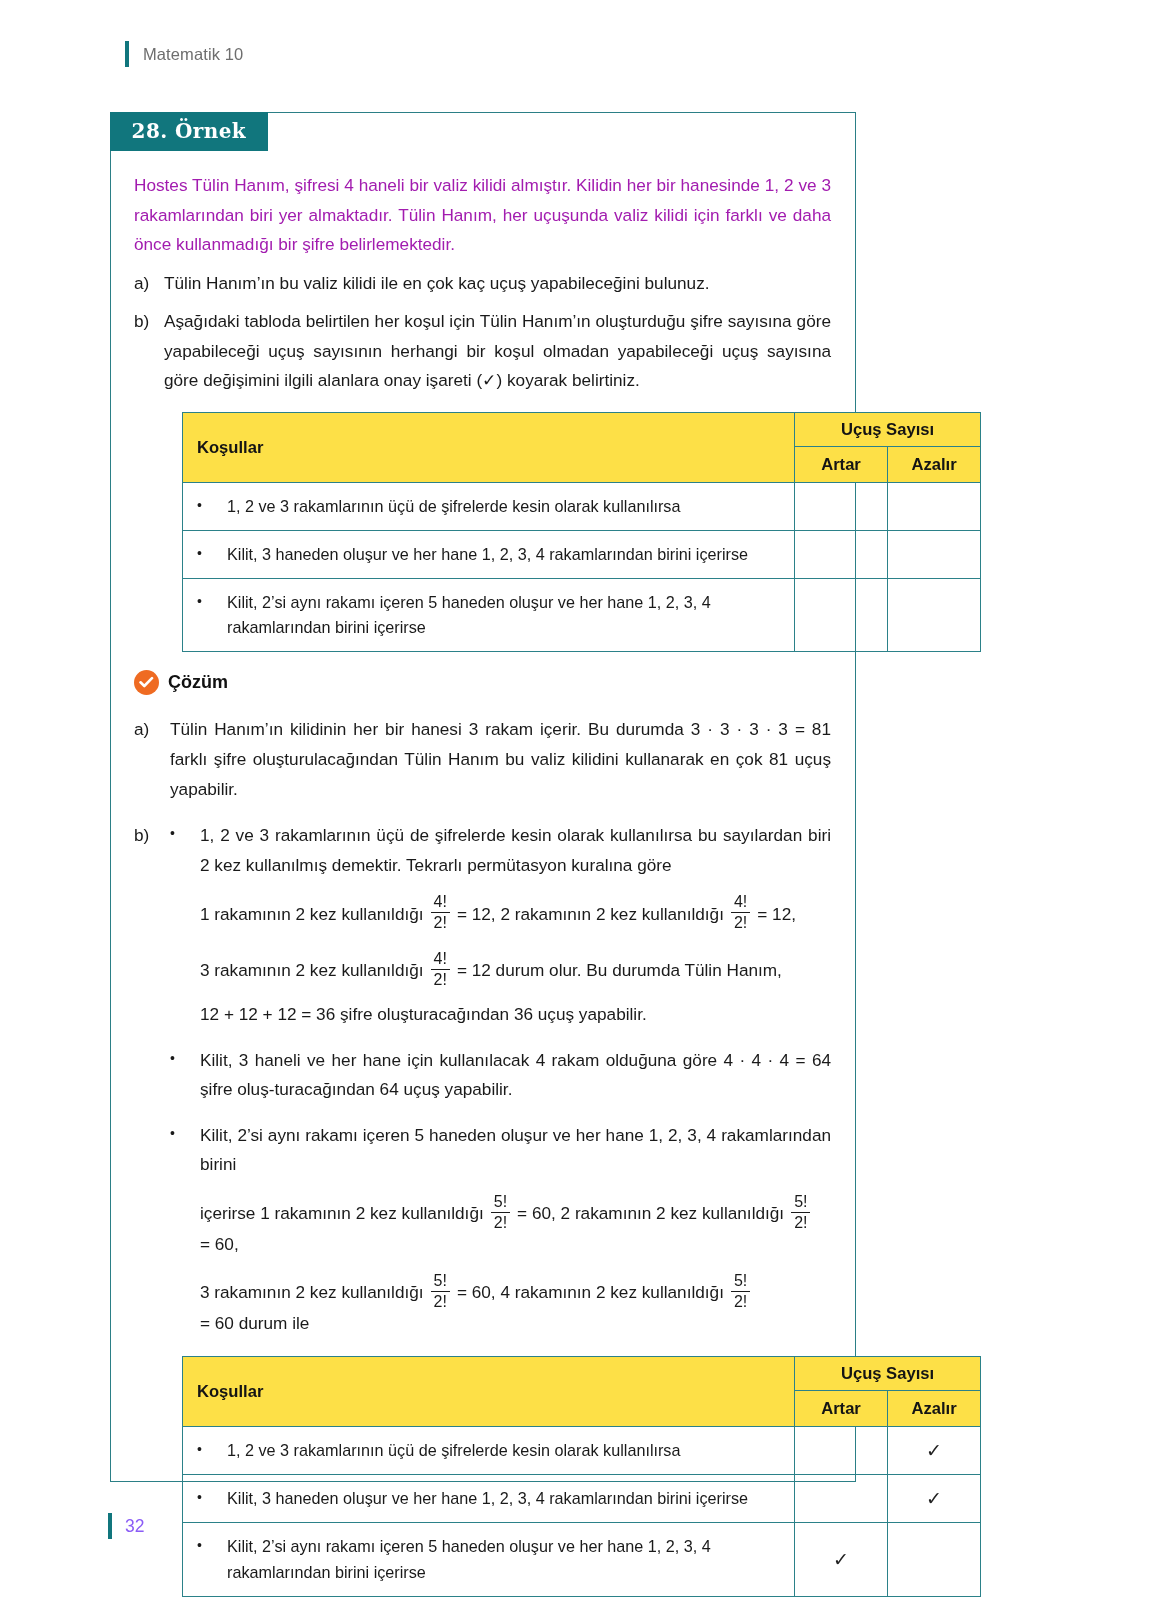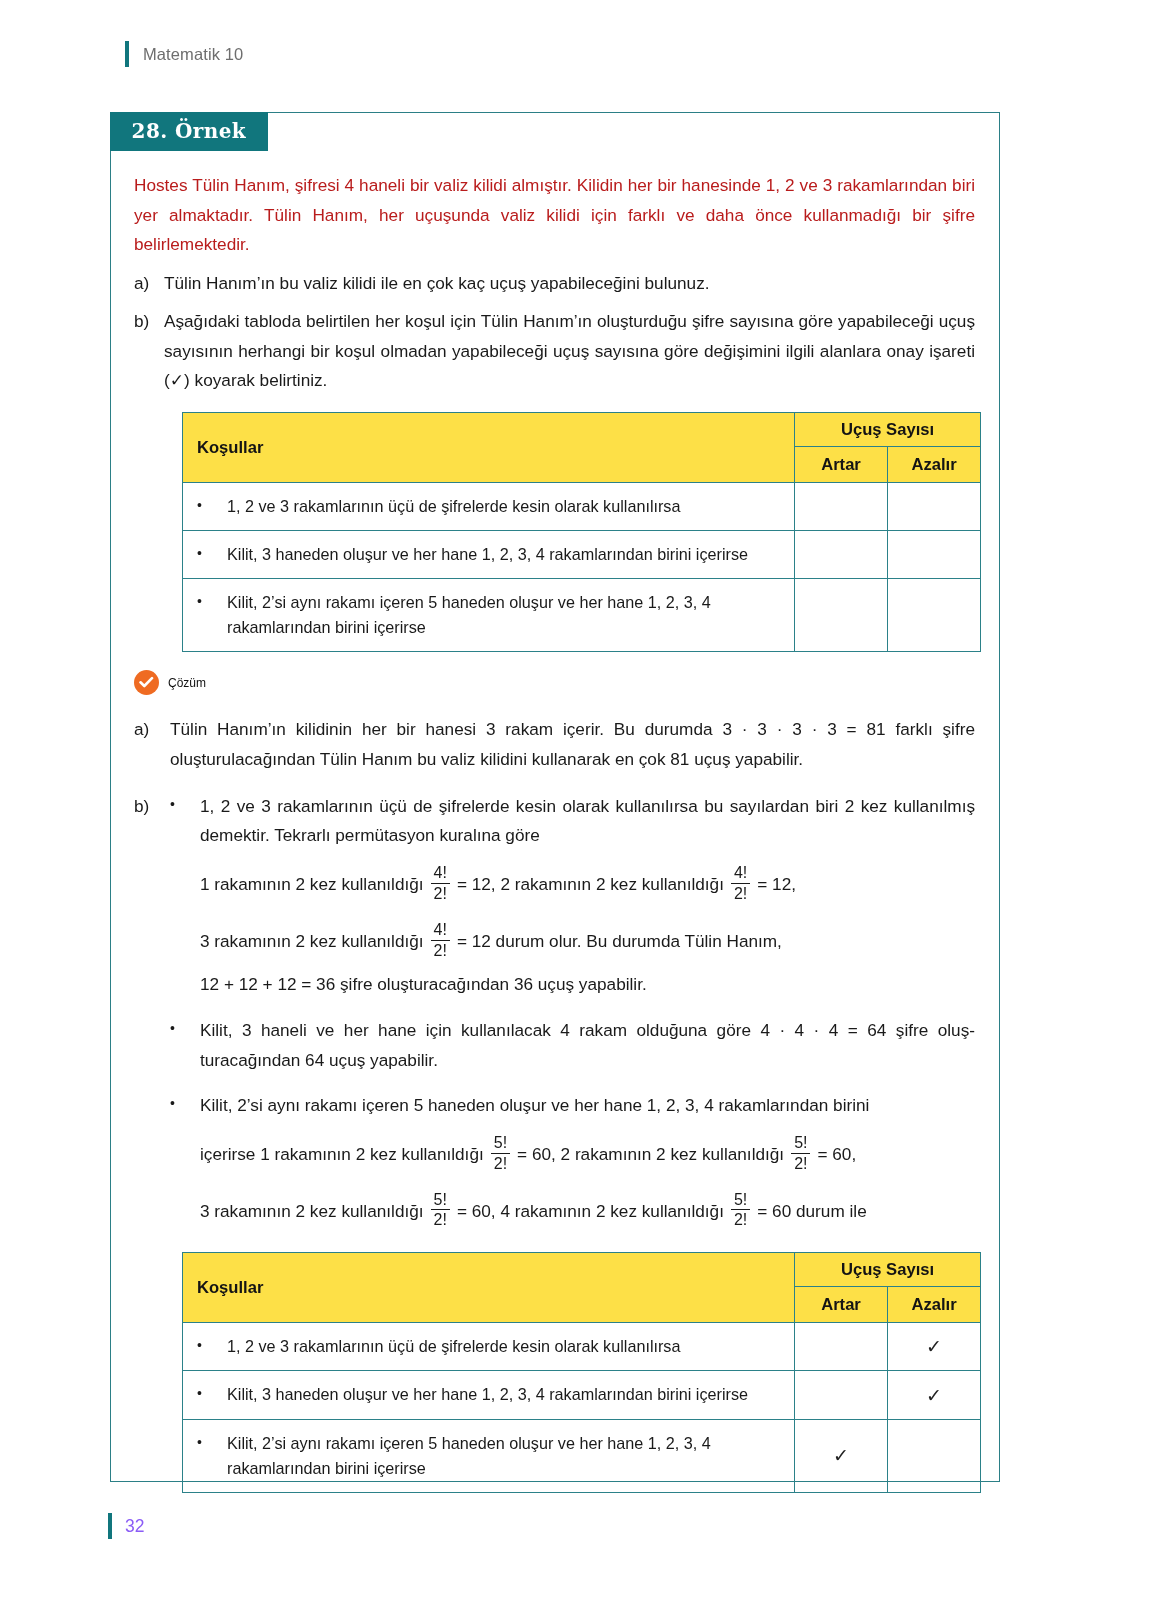--- a/index.html
+++ b/index.html
@@ -37,21 +37,21 @@
     font-size: 16.5px;
     color: #6e6e6e;
     letter-spacing: 0.1px;
   }
 
   
   .card {
     position: absolute;
     left: 110px;
     top: 112px;
-    width: 890px;
+    width: 746px;
     height: 1370px;
     border: 1.4px solid #2b7f86;
     background: #ffffff;
   }
 
   .example-badge {
     position: absolute;
     left: -1.4px;
     top: -1.4px;
     background: #11767d;
@@ -67,21 +67,21 @@
   .card-inner {
     padding: 58px 24px 0 23px;
   }
 
   
   p.para {
     margin: 0 0 0 0;
     font-size: 17.2px;
     line-height: 1.72;
     text-align: justify;
-    color: #b91c1c;
+    color: #a21caf;
   }
 
   .listrow {
     display: flex;
     font-size: 17.2px;
     line-height: 1.72;
     margin-top: 9px;
   }
   .listrow .marker {
     flex: 0 0 auto;
@@ -161,22 +161,22 @@
   }
   .check-badge {
     width: 25px; height: 25px;
     border-radius: 50%;
     background: #ef6b22;
     position: relative;
     flex: 0 0 auto;
   }
   .check-badge svg { position: absolute; left: 5px; top: 6px; }
   .cozum-label {
-    font-size: 12px;
-    font-weight: normal;
+    font-size: 18px;
+    font-weight: bold;
     color: #111;
   }
 
   
   .mathline {
     display: flex;
     align-items: center;
     flex-wrap: wrap;
     font-size: 17.2px;
     line-height: 1.3;

